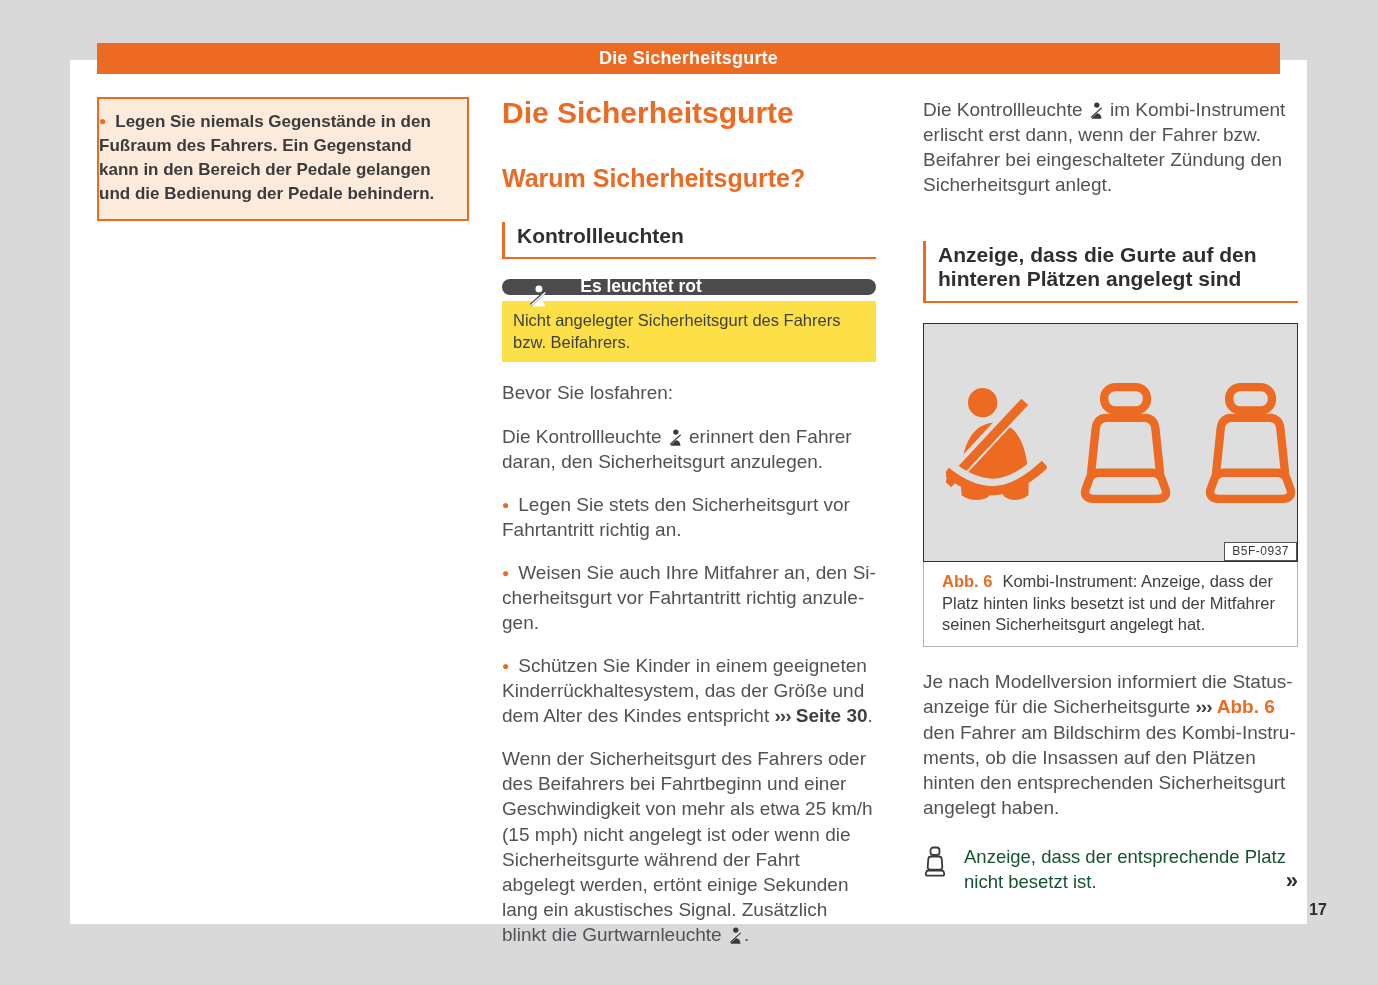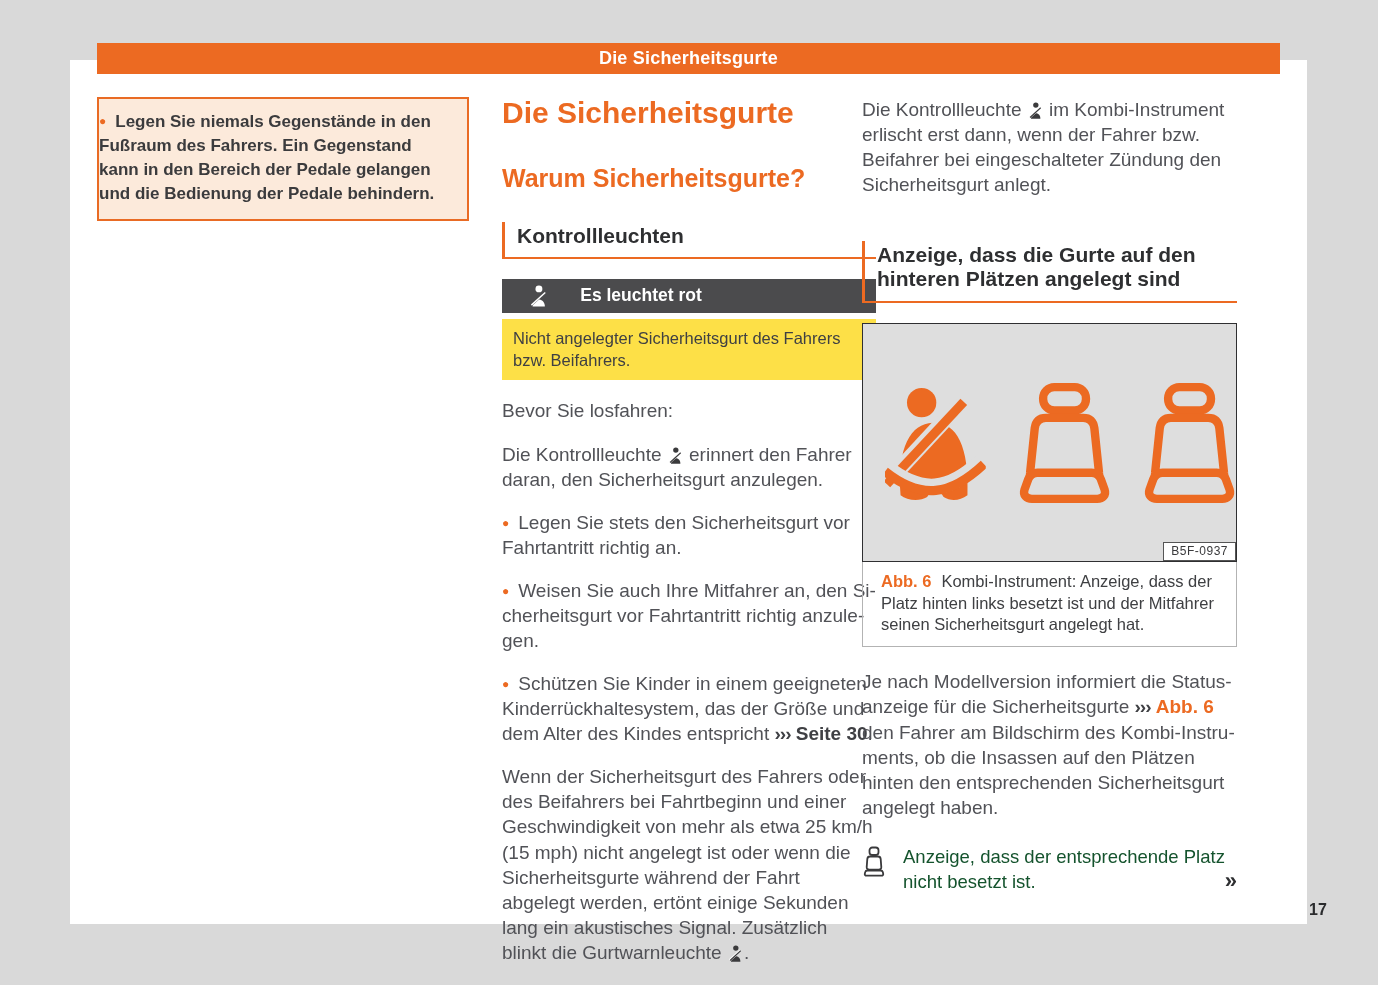--- a/index.html
+++ b/index.html
@@ -14,40 +14,40 @@
     position:absolute;left:97px;top:43px;width:1183px;height:31px;
     background:#ec6a22;color:#ffffff;font-weight:bold;font-size:18px;
     display:flex;align-items:center;justify-content:center;letter-spacing:.2px;
   }
   .page-number{position:absolute;left:1309px;top:901px;font-weight:bold;font-size:16px;color:#2b2c2e;}
 
   
   .col{position:absolute;top:97px;}
   .col-left{left:97px;width:372px;}
   .col-mid{left:502px;width:374px;}
-  .col-right{left:862px;width:375px;}
+  .col-right{left:923px;width:375px;}
 
   
   .warning-box{
     background:#fceadb;border:2px solid #e96b24;padding:11px 13px 12px 0;
     font-weight:bold;font-size:17px;line-height:1.42;color:#3b3b3d;
   }
   .dot{color:#ec6a22;font-size:12px;vertical-align:2px;margin-right:9px;}
 
   
   .doc-title{color:#ec6a22;font-size:30px;font-weight:bold;line-height:1.05;margin:0;}
   .doc-subtitle{color:#ec6a22;font-size:25px;font-weight:bold;line-height:1.05;margin:36px 0 0 0;}
   .section-heading{
     margin-top:31px;border-left:3px solid #ec6a22;border-bottom:2px solid #ec6a22;
     padding:2px 0 9px 12px;font-size:21px;font-weight:bold;color:#2e2f31;line-height:1.15;
   }
   .indicator-bar{
-    margin-top:20px;position:relative;height:34px;background:#4b4b4d;color:#ffffff;
+    margin-top:20px;position:relative;height:16px;background:#4b4b4d;color:#ffffff;
     display:flex;align-items:center;justify-content:center;
-    font-weight:bold;font-size:17.5px;--gap:#4b4b4d;
+    font-weight:bold;font-size:17.5px;border-radius:8px;--gap:#4b4b4d;
   }
   .indicator-bar .belt-glyph{position:absolute;left:28px;top:6px;}
   .indicator-bar .bar-label{transform:translateX(-48px);}
   .panel-gray{
     margin-top:6px;background:#fde047;padding:8px 11px 9px 11px;
     font-size:16.5px;line-height:1.35;color:#3f4043;
   }
   p.body{font-size:19px;line-height:1.32;color:#515257;margin:18px 0 0 0;}
   p.body b.xref{color:#3f4044;}
   .belt-inline{vertical-align:-3px;color:#3a3a3c;--gap:#ffffff;margin:0 2px;}

